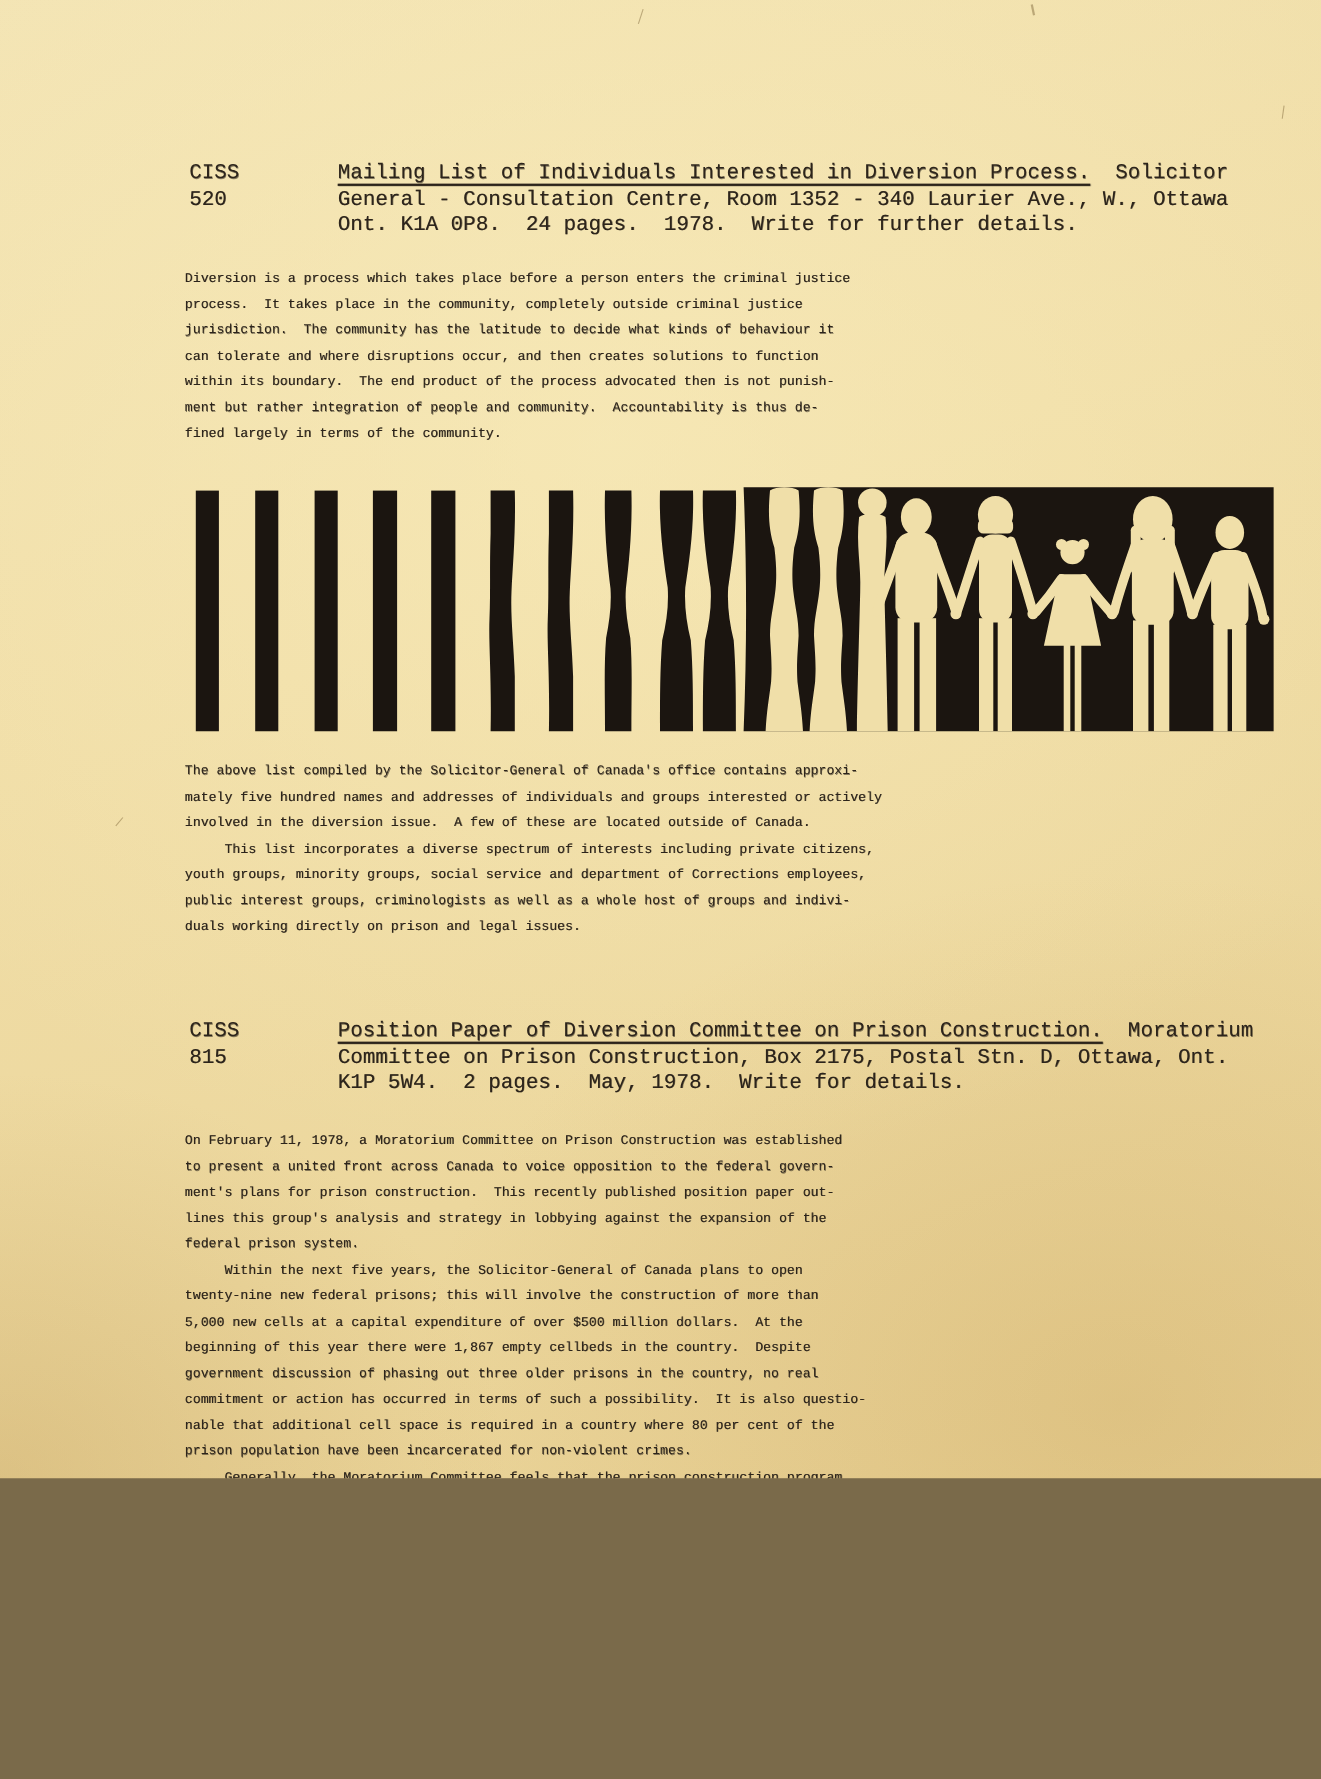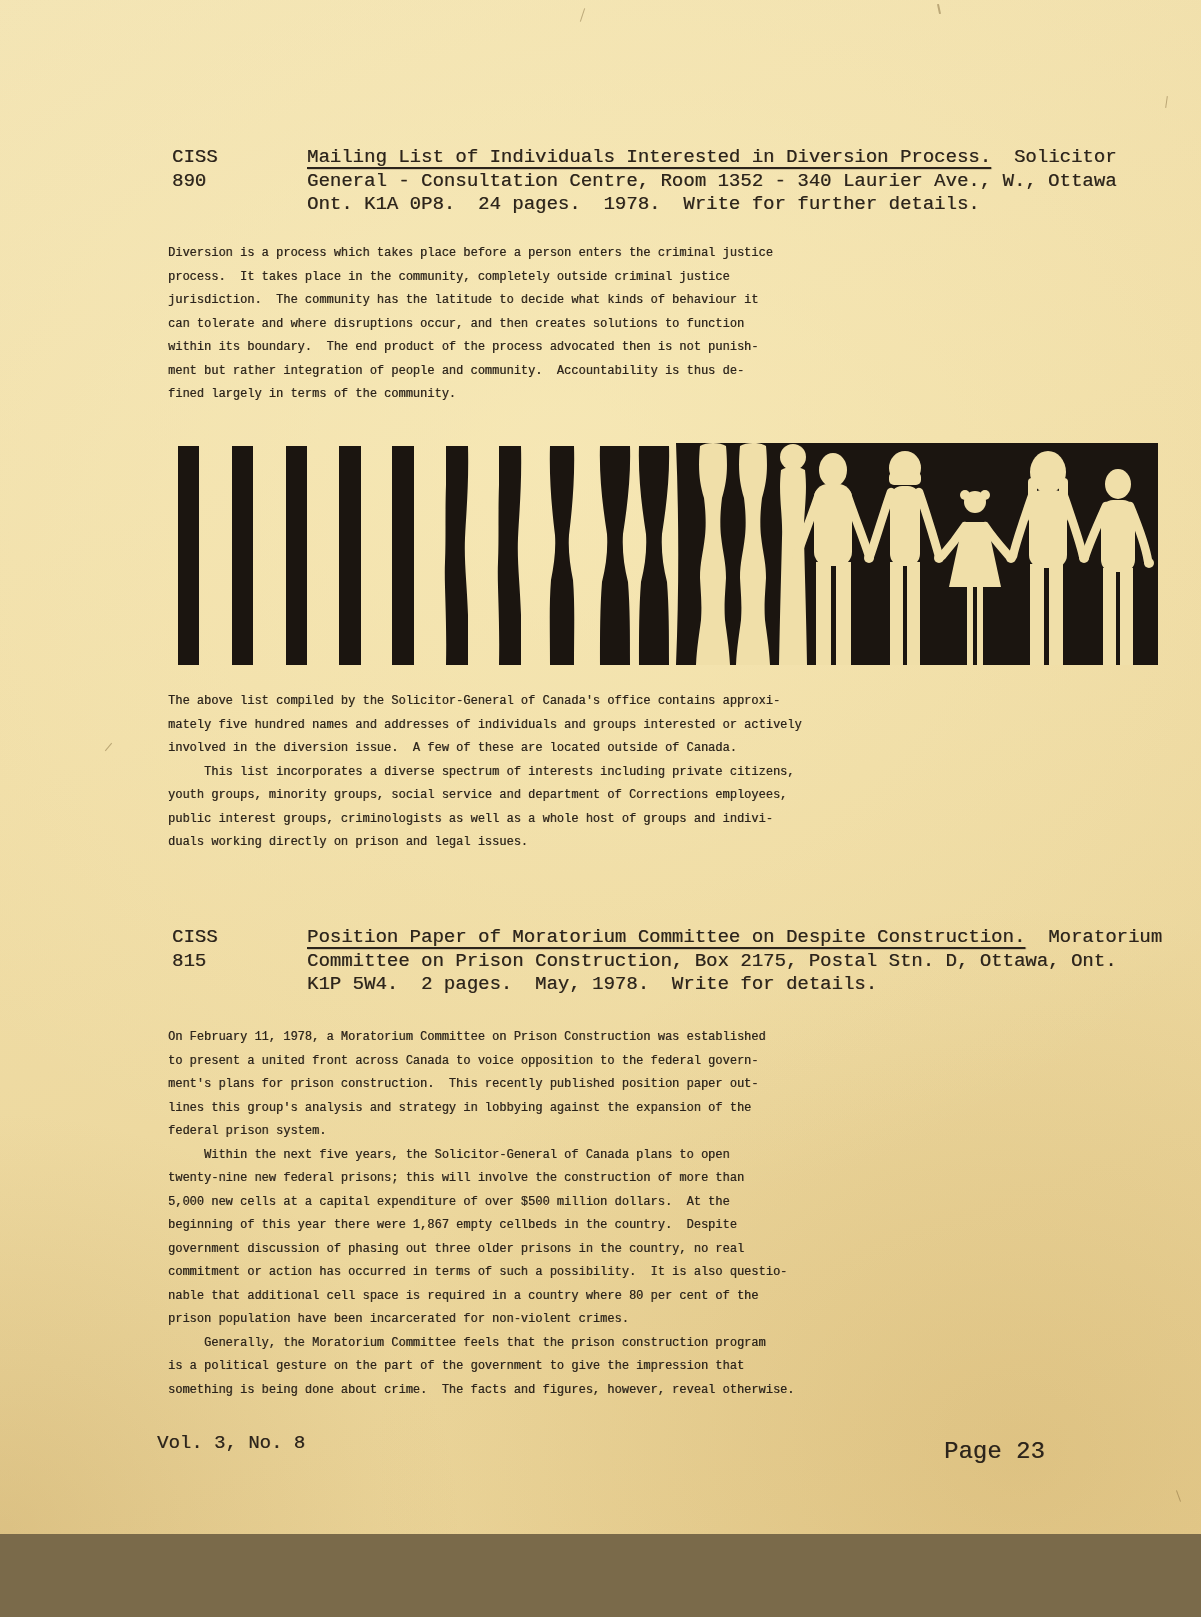--- a/index.html
+++ b/index.html
@@ -1,17 +1,17 @@
 <!DOCTYPE html>
 <html><head>
 <meta charset="utf-8">
 <style>
   html,body { margin:0; padding:0; background:#7a6a4a; }
   .page {
-    position:relative; width:1201px; height:1534px; overflow:hidden;
+    position:relative; width:1201px; height:1344px; overflow:hidden;
     background:
       radial-gradient(ellipse 130% 90% at 46% 30%, rgba(250,238,190,.55) 0%, rgba(250,238,190,0) 55%),
       radial-gradient(ellipse 90% 60% at 85% 95%, rgba(189,148,74,.25) 0%, rgba(189,148,74,0) 60%),
       radial-gradient(ellipse 70% 50% at 0% 100%, rgba(180,140,70,.28) 0%, rgba(180,140,70,0) 55%),
       linear-gradient(160deg, #f3e4b4 0%, #f0dda6 40%, #ecd79d 70%, #e8d093 100%);
     font-family:"Liberation Mono","DejaVu Sans Mono",monospace;
     color:#2c241b;
   }
   .ink { text-shadow:.5px .3px 0 rgba(44,36,27,.55); }
   .entry { position:absolute; }
@@ -46,21 +46,21 @@
   .f3 { left:1166px; top:96px; width:1px; height:12px; transform:rotate(8deg); }
   .f4 { left:108px; top:742px; width:1px; height:10px; transform:rotate(40deg); }
   .f5 { left:1178px; top:1490px; width:1px; height:12px; transform:rotate(-20deg); }
 </style>
 </head>
 <body>
 
 <div class="page">
 
   <div class="entry entry-1">
-    <div class="entry-id ink"><span>CISS</span><br><span>890</span></div>
+    <div class="entry-id ink"><span>CISS</span><br><span>520</span></div>
     <div class="entry-text ink"><span class="entry-title">Mailing List of Individuals Interested in Diversion Process.</span><span class="entry-details">  Solicitor
 General - Consultation Centre, Room 1352 - 340 Laurier Ave., W., Ottawa
 Ont. K1A 0P8.  24 pages.  1978.  Write for further details.</span></div>
   </div>
 
   <div class="para para-1 ink">Diversion is a process which takes place before a person enters the criminal justice
 process.  It takes place in the community, completely outside criminal justice
 jurisdiction.  The community has the latitude to decide what kinds of behaviour it
 can tolerate and where disruptions occur, and then creates solutions to function
 within its boundary.  The end product of the process advocated then is not punish-
@@ -164,21 +164,21 @@
   <div class="para para-2 ink">The above list compiled by the Solicitor-General of Canada's office contains approxi-
 mately five hundred names and addresses of individuals and groups interested or actively
 involved in the diversion issue.  A few of these are located outside of Canada.
      This list incorporates a diverse spectrum of interests including private citizens,
 youth groups, minority groups, social service and department of Corrections employees,
 public interest groups, criminologists as well as a whole host of groups and indivi-
 duals working directly on prison and legal issues.</div>
 
   <div class="entry entry-2">
     <div class="entry-id ink"><span>CISS</span><br><span>815</span></div>
-    <div class="entry-text ink"><span class="entry-title">Position Paper of Moratorium Committee on Despite Construction.</span><span class="entry-details">  Moratorium
+    <div class="entry-text ink"><span class="entry-title">Position Paper of Diversion Committee on Prison Construction.</span><span class="entry-details">  Moratorium
 Committee on Prison Construction, Box 2175, Postal Stn. D, Ottawa, Ont.
 K1P 5W4.  2 pages.  May, 1978.  Write for details.</span></div>
   </div>
 
   <div class="para para-3 ink">On February 11, 1978, a Moratorium Committee on Prison Construction was established
 to present a united front across Canada to voice opposition to the federal govern-
 ment's plans for prison construction.  This recently published position paper out-
 lines this group's analysis and strategy in lobbying against the expansion of the
 federal prison system.
      Within the next five years, the Solicitor-General of Canada plans to open

